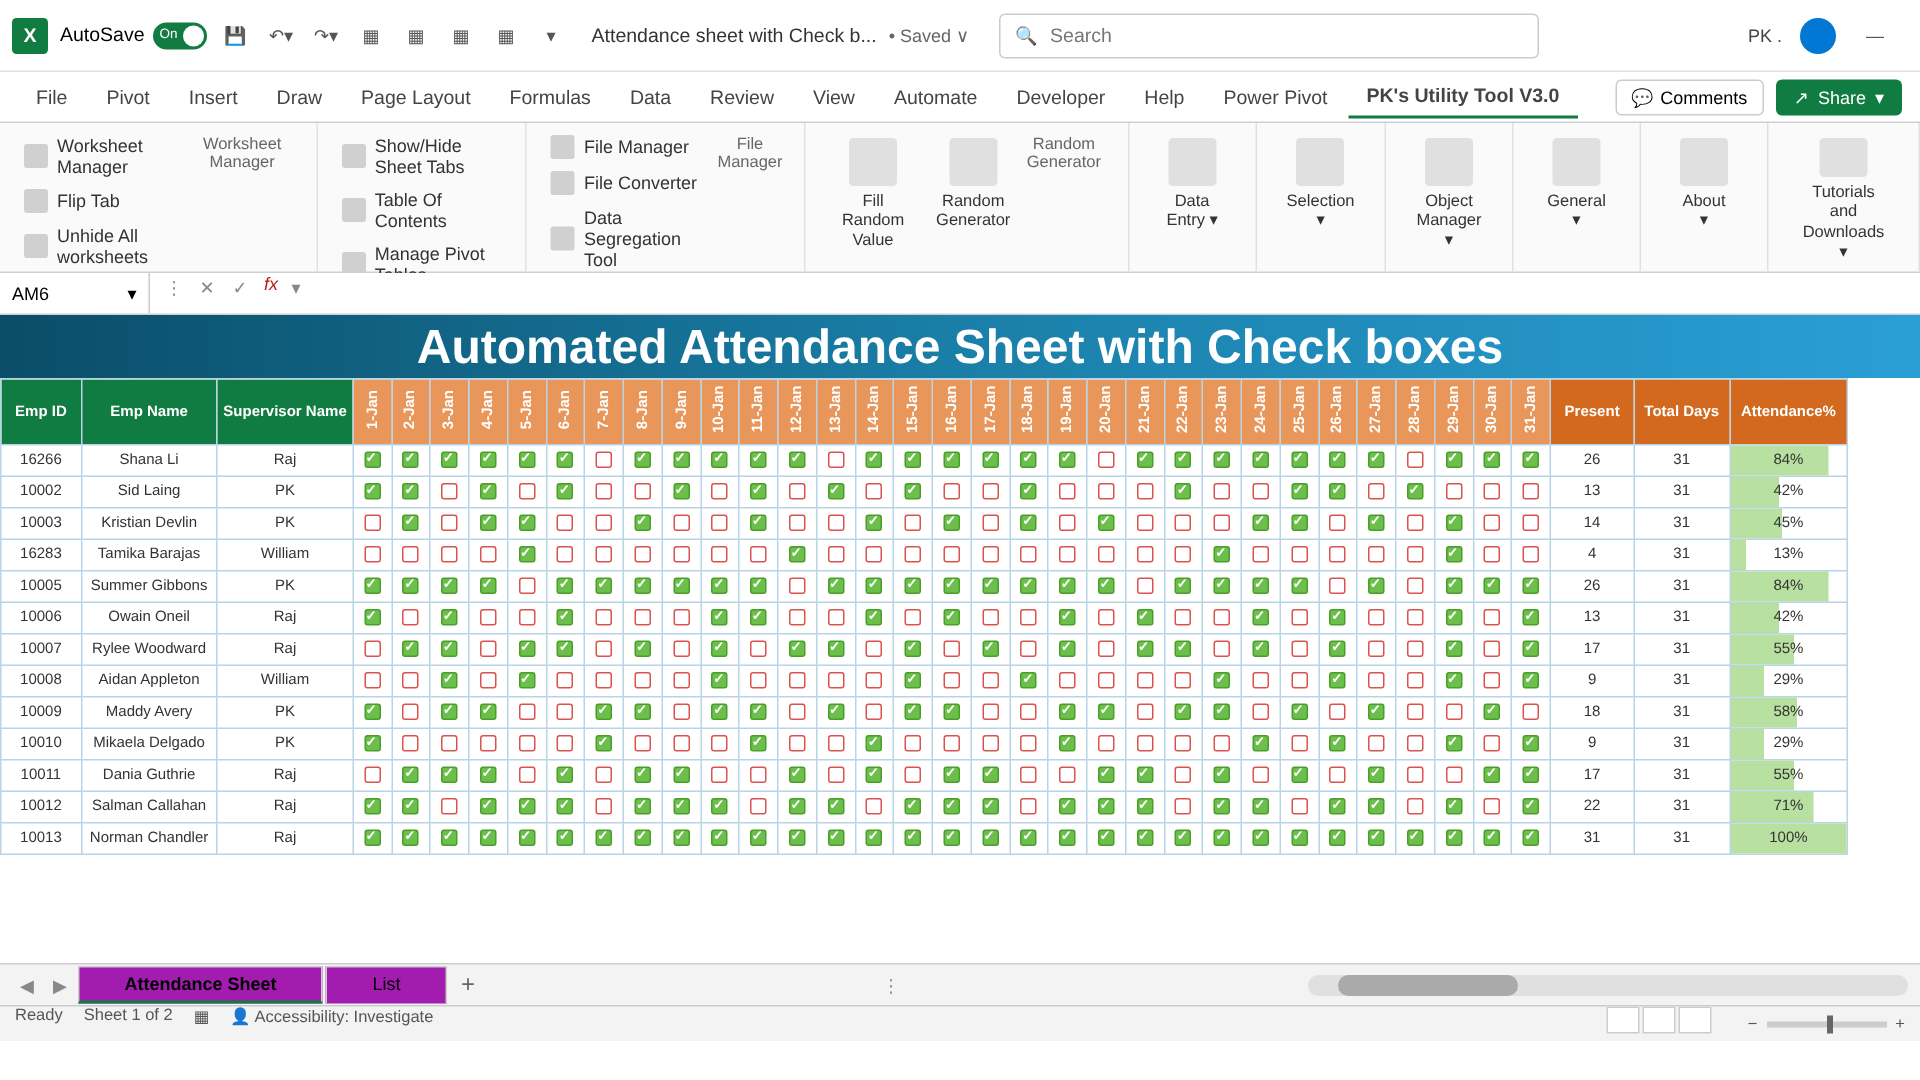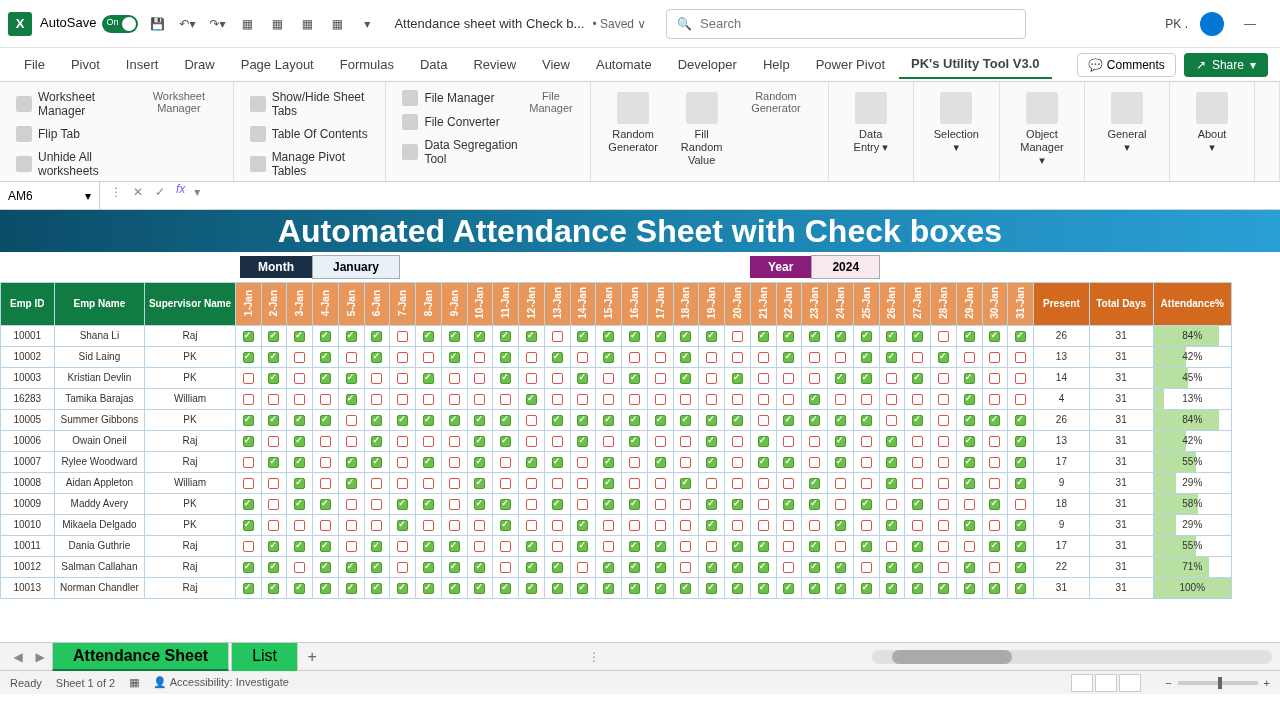--- a/index.html
+++ b/index.html
@@ -35,21 +35,21 @@
 .rg-label{text-align:center;font-size:11px;color:#666;padding-top:2px}
 .rg-big{display:flex;gap:4px}
 .rg-big-item{display:flex;flex-direction:column;align-items:center;gap:4px;padding:4px 8px;cursor:pointer;min-width:60px}
 .rg-big-icon{width:32px;height:32px;background:#e0e0e0;border-radius:3px}
 .rg-big-label{font-size:11px;text-align:center;line-height:1.2;color:#333}
 
 .formula-bar{height:28px;display:flex;align-items:flex-start;border-bottom:1px solid #d0d0d0;background:#fff}
 .name-box{width:100px;border-right:1px solid #ccc;padding:0 8px;height:100%;display:flex;align-items:center;font-size:12px;justify-content:space-between}
 .fb-btns{display:flex;padding:0 6px;gap:2px}
 .fb-btn{width:20px;height:20px;display:flex;align-items:center;justify-content:center;color:#888;cursor:pointer}
-.fx{font-style:italic;font-size:12px;color:#8b5cf6;margin-left:4px}
+.fx{font-style:italic;font-size:12px;color:#b91c1c;margin-left:4px}
 .formula-input{flex:1;border:none;outline:none;padding:0 8px;font-size:12px}
 
 .sheet-area{height:432px;overflow:hidden;background:#fff}
 .banner{height:42px;background:linear-gradient(90deg,#0a4d68,#1a7fa8,#2a9fd6);color:#fff;font-size:32px;font-weight:bold;display:flex;align-items:center;justify-content:center}
 .controls-row{height:30px;display:flex;align-items:center;padding:4px 0;gap:0}
 .ctrl-spacer1{width:240px}
 .ctrl-label{background:#1a2e44;color:#fff;padding:4px 18px;font-size:12px;font-weight:bold}
 .ctrl-value{background:#e8f0f8;padding:4px 20px;font-size:12px;font-weight:bold;border:1px solid #aaa}
 .ctrl-label.year{background:#8a1c7c;margin-left:350px}
 .ctrl-value.year{background:#f8e8f0}
@@ -71,27 +71,27 @@
 .chk{width:11px;height:11px;border:1.5px solid;border-radius:2px;display:inline-block;vertical-align:middle}
 .chk.on{background:#6bbf4a;border-color:#4a9e2a;position:relative}
 .chk.on::after{content:"✓";position:absolute;color:#fff;font-size:9px;top:-2px;left:0px;font-weight:bold}
 .chk.off{border-color:#d9534f}
 .att-cell{position:relative}
 .att-bar{position:absolute;left:0;top:0;bottom:0;background:#b8e0a0}
 .att-txt{position:relative;z-index:1}
 
 .sheet-tabs{height:28px;display:flex;align-items:center;border-top:1px solid #ccc;background:#f3f3f3;padding:0 8px;gap:2px}
 .st-nav{width:20px;height:20px;display:flex;align-items:center;justify-content:center;color:#888;cursor:pointer}
-.st-tab{padding:4px 20px;background:#22c55e;border:1px solid #ccc;border-bottom:none;font-size:16px;cursor:pointer}
+.st-tab{padding:4px 30px;background:#a21caf;border:1px solid #ccc;border-bottom:none;font-size:12px;cursor:pointer}
 .st-tab.active{font-weight:bold;border-bottom:2px solid #107c41}
 .st-add{width:24px;height:24px;display:flex;align-items:center;justify-content:center;color:#666;cursor:pointer;font-size:16px}
 .hscroll{margin-left:auto;width:400px;height:14px;background:#e0e0e0;border-radius:7px;position:relative}
 .hscroll-thumb{position:absolute;left:20px;width:120px;height:14px;background:#aaa;border-radius:7px}
 
-.statusbar{height:24px;background:#f3f3f3;border-top:1px solid #ccc;display:flex;align-items:center;padding:0 10px;font-size:11px;color:#555;gap:14px}
+.statusbar{height:24px;background:#f3f3f3;border-top:1px solid #ccc;display:flex;padding:0 10px;font-size:11px;color:#555;gap:14px}
 .view-btns{margin-left:auto;display:flex;gap:2px}
 .view-btn{width:22px;height:18px;border:1px solid #ccc;background:#fff;cursor:pointer}
 .zoom{display:flex;align-items:center;gap:6px;margin-left:10px}
 .zoom-slider{width:80px;height:4px;background:#ccc;position:relative}
 .zoom-slider::after{content:"";position:absolute;left:40px;top:-4px;width:4px;height:12px;background:#666}
 </style>
 </head>
 <body>
 
 <div class="titlebar">
@@ -193,25 +193,25 @@
           <div class="rg-icon"></div>
           <span>Data Segregation Tool</span>
         </div>
       </div>
       <div class="rg-label">File Manager</div>
     </div>
     <div class="ribbon-group">
       <div class="rg-big">
         <div class="rg-big-item">
           <div class="rg-big-icon"></div>
-          <div class="rg-big-label">Random<br>Generator</div>
+          <div class="rg-big-label">Fill<br>Random Value</div>
         </div>
         <div class="rg-big-item">
           <div class="rg-big-icon"></div>
-          <div class="rg-big-label">Fill<br>Random Value</div>
+          <div class="rg-big-label">Random<br>Generator</div>
         </div>
       </div>
       <div class="rg-label">Random Generator</div>
     </div>
     <div class="ribbon-group">
       <div class="rg-big">
         <div class="rg-big-item">
           <div class="rg-big-icon"></div>
           <div class="rg-big-label">Data<br>Entry ▾</div>
         </div>
@@ -248,20 +248,26 @@
     <div class="ribbon-group">
       <div class="rg-big">
         <div class="rg-big-item">
           <div class="rg-big-icon"></div>
           <div class="rg-big-label">About<br>▾</div>
         </div>
       </div>
       <div class="rg-label"></div>
     </div>
     <div class="ribbon-group">
+      <div class="rg-big">
+        <div class="rg-big-item">
+          <div class="rg-big-icon"></div>
+          <div class="rg-big-label">Tutorials<br>and Downloads ▾</div>
+        </div>
+      </div>
       <div class="rg-label"></div>
     </div>
   </div>
 
 <div class="formula-bar">
   <div class="name-box">
       <span>AM6</span>
       <span>▾</span>
     </div>
   <div class="fb-btns">
@@ -269,27 +275,20 @@
     <div class="fb-btn">✕</div>
     <div class="fb-btn">✓</div>
     <div class="fx">fx</div>
     <div class="fb-btn">▾</div>
   </div>
   <input class="formula-input" style="">
 </div>
 
 <div class="sheet-area">
   <div class="banner">Automated Attendance Sheet with Check boxes</div>
-  <div class="controls-row">
-    <div class="ctrl-spacer1"></div>
-    <div class="ctrl-label">Month</div>
-    <div class="ctrl-value">January</div>
-    <div class="ctrl-label year">Year</div>
-    <div class="ctrl-value year">2024</div>
-  </div>
   <table class="grid">
     <thead>
         <tr id="grid-head">
           <th class="hdr-main wide">Emp ID</th>
           <th class="hdr-main name">Emp Name</th>
           <th class="hdr-main name">Supervisor Name</th>
           <th class="hdr-day"><span>1-Jan</span></th>
           <th class="hdr-day"><span>2-Jan</span></th>
           <th class="hdr-day"><span>3-Jan</span></th>
           <th class="hdr-day"><span>4-Jan</span></th>
@@ -320,21 +319,21 @@
           <th class="hdr-day"><span>29-Jan</span></th>
           <th class="hdr-day"><span>30-Jan</span></th>
           <th class="hdr-day"><span>31-Jan</span></th>
           <th class="hdr-stat p">Present</th>
           <th class="hdr-stat t">Total Days</th>
           <th class="hdr-stat a">Attendance%</th>
         </tr>
       </thead>
     <tbody id="grid-body">
         <tr>
-          <td>10001</td>
+          <td>16266</td>
           <td class="name">Shana Li</td>
           <td class="name">Raj</td>
           <td><span class="chk on"></span></td>
           <td><span class="chk on"></span></td>
           <td><span class="chk on"></span></td>
           <td><span class="chk on"></span></td>
           <td><span class="chk on"></span></td>
           <td><span class="chk on"></span></td>
           <td><span class="chk off"></span></td>
           <td><span class="chk on"></span></td>

